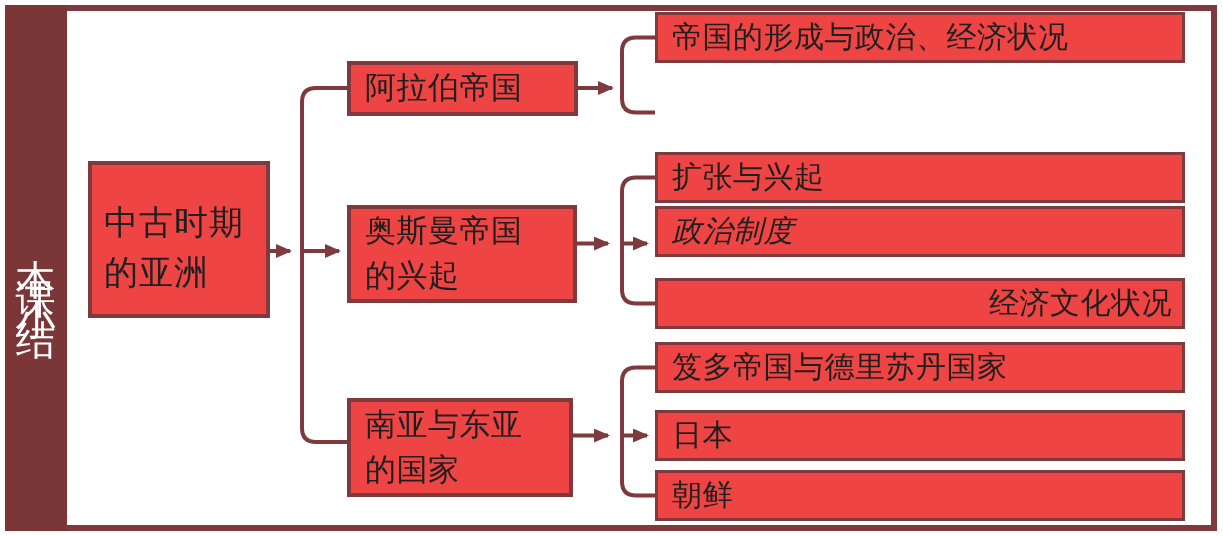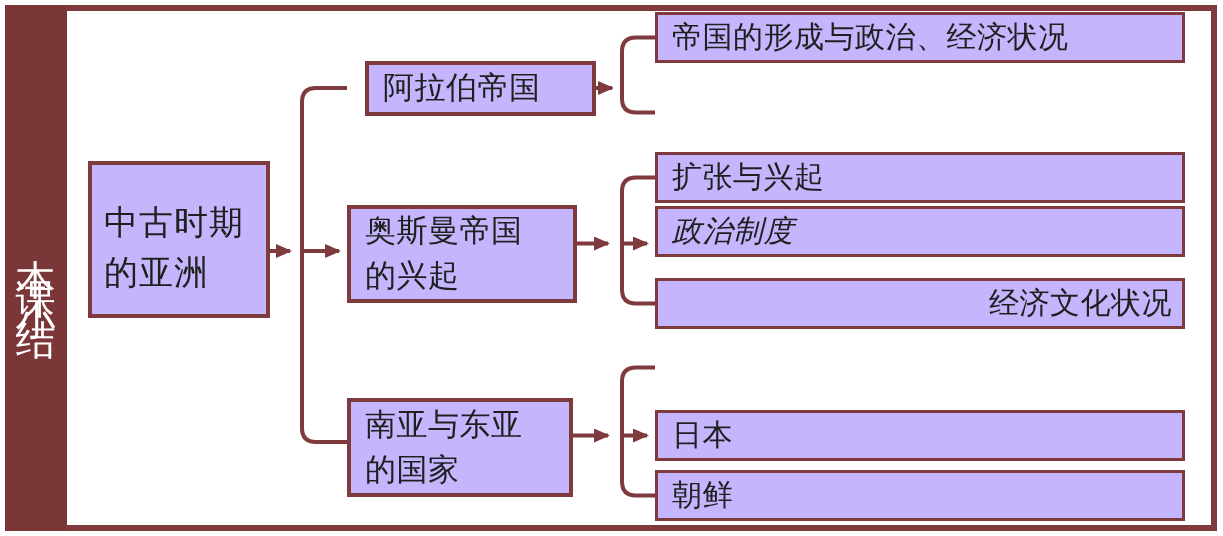--- a/index.html
+++ b/index.html
@@ -12,31 +12,31 @@
   .canvas{position:relative;width:1223px;height:536px;background:#fff;overflow:hidden;}
 
   .frame{position:absolute;left:5px;top:5px;width:1212px;height:526px;
          border:6px solid var(--line);box-sizing:border-box;}
 
   .sidebar{position:absolute;left:5px;top:5px;width:62px;height:526px;
            background:var(--accent);display:flex;align-items:center;justify-content:center;}
   .sidebar-text{writing-mode:vertical-rl;text-orientation:upright;
                 color:#ffffff;font-size:40px;letter-spacing:20px;line-height:1;}
 
-  .node{position:absolute;box-sizing:border-box;background:#c4b5fd;
+  .node{position:absolute;box-sizing:border-box;background:#ef4444;
         display:flex;flex-direction:column;justify-content:center;}
   .node span{display:block;}
 
   .root-node{left:88px;top:161px;width:182px;height:157px;
              border:4px solid var(--line);font-size:34px;line-height:1.45;
              padding:18px 14px 2px 12px;letter-spacing:1px;}
 
   .branch{border:4px solid var(--line);font-size:31px;line-height:1.45;
           padding:0 38px 0 14px;letter-spacing:0.5px;}
-  .branch-1{left:365px;top:61px;width:231px;height:55px;}
+  .branch-1{left:347px;top:61px;width:231px;height:55px;}
   .branch-2{left:347px;top:205px;width:230px;height:98px;}
   .branch-3{left:347px;top:398px;width:226px;height:99px;}
 
   .leaf{left:655px;width:530px;height:51px;border:3px solid var(--line);
         font-size:30px;padding:0 10px 0 14px;white-space:nowrap;letter-spacing:0.5px;}
   .leaf-1a{top:12px;}  .leaf-1b{top:87px;}
   .leaf-2a{top:152px;} .leaf-2b{top:206px;font-style:italic;} .leaf-2c{top:278px;text-align:right;}
   .leaf-3a{top:342px;} .leaf-3b{top:410px;} .leaf-3c{top:470px;}
 
   .connectors{position:absolute;left:0;top:0;pointer-events:none;}
@@ -98,20 +98,23 @@
   <div class="node leaf leaf-2a">
     <span>扩张与兴起</span>
   </div>
   <div class="node leaf leaf-2b">
     <span>政治制度</span>
   </div>
   <div class="node leaf leaf-2c">
     <span>经济文化状况</span>
   </div>
 
+  <div class="node leaf leaf-3a">
+    <span>笈多帝国与德里苏丹国家</span>
+  </div>
   <div class="node leaf leaf-3b">
     <span>日本</span>
   </div>
   <div class="node leaf leaf-3c">
     <span>朝鲜</span>
   </div>
 
 </div>
 
 </body></html>

